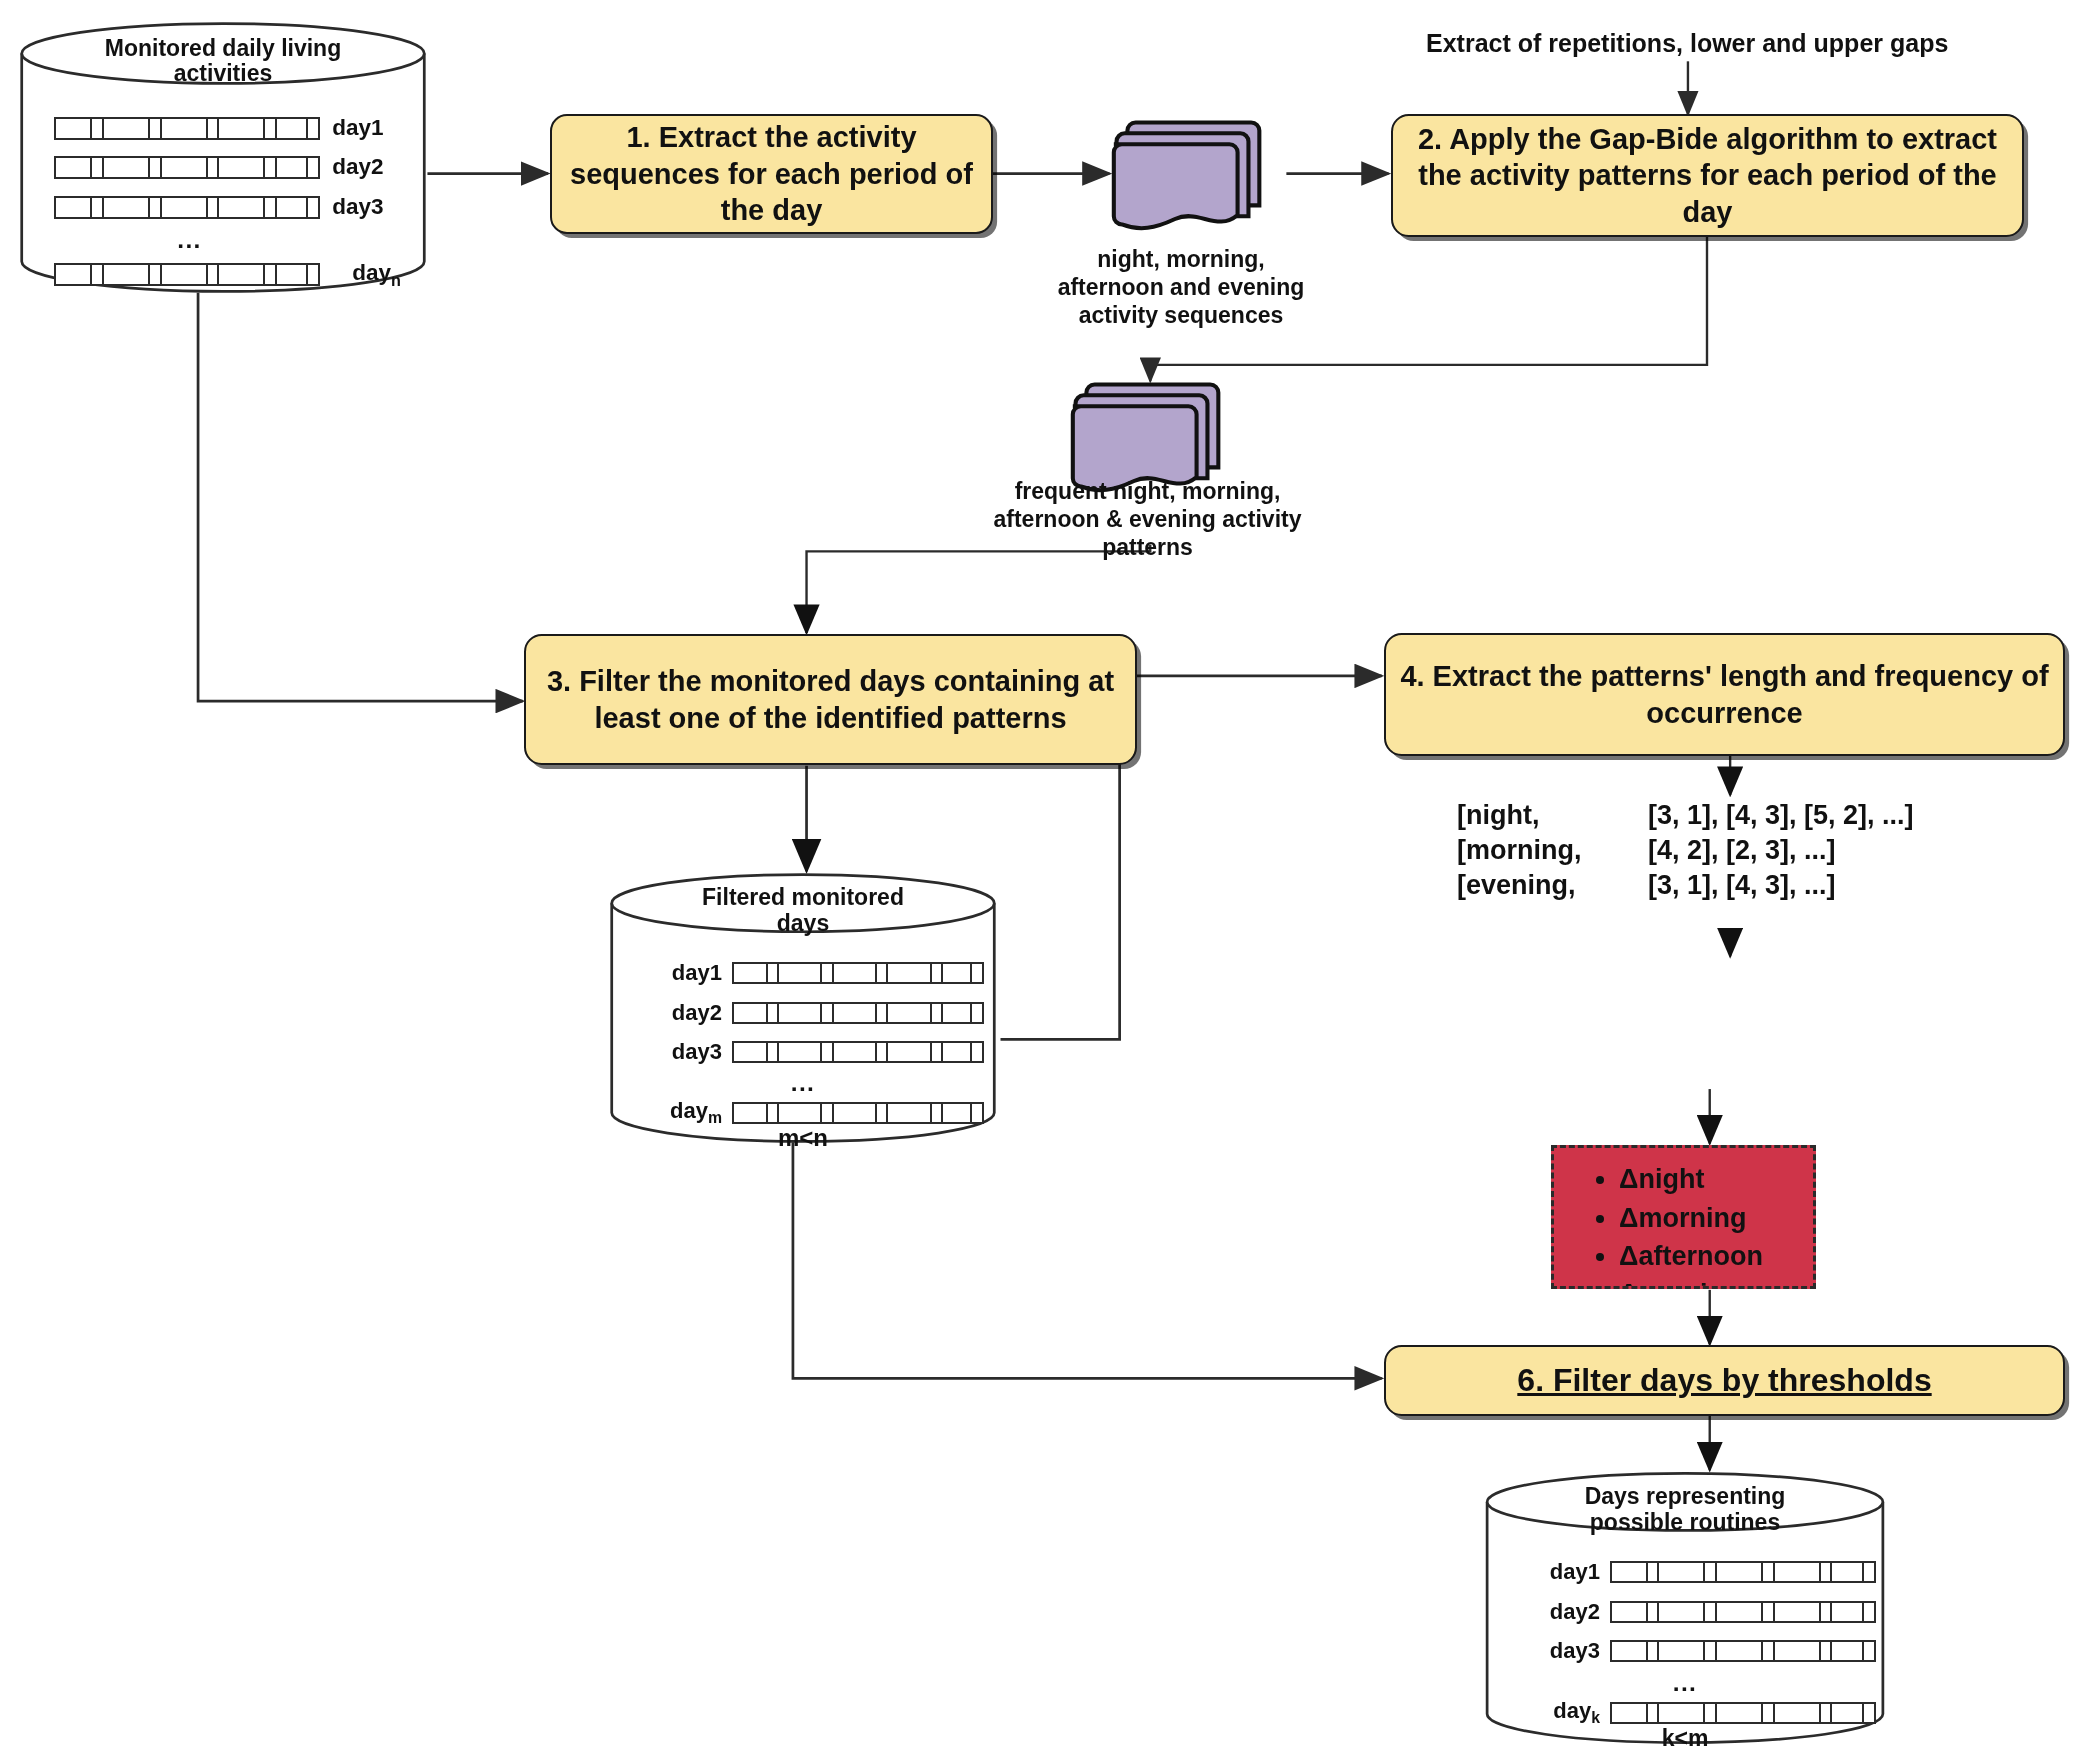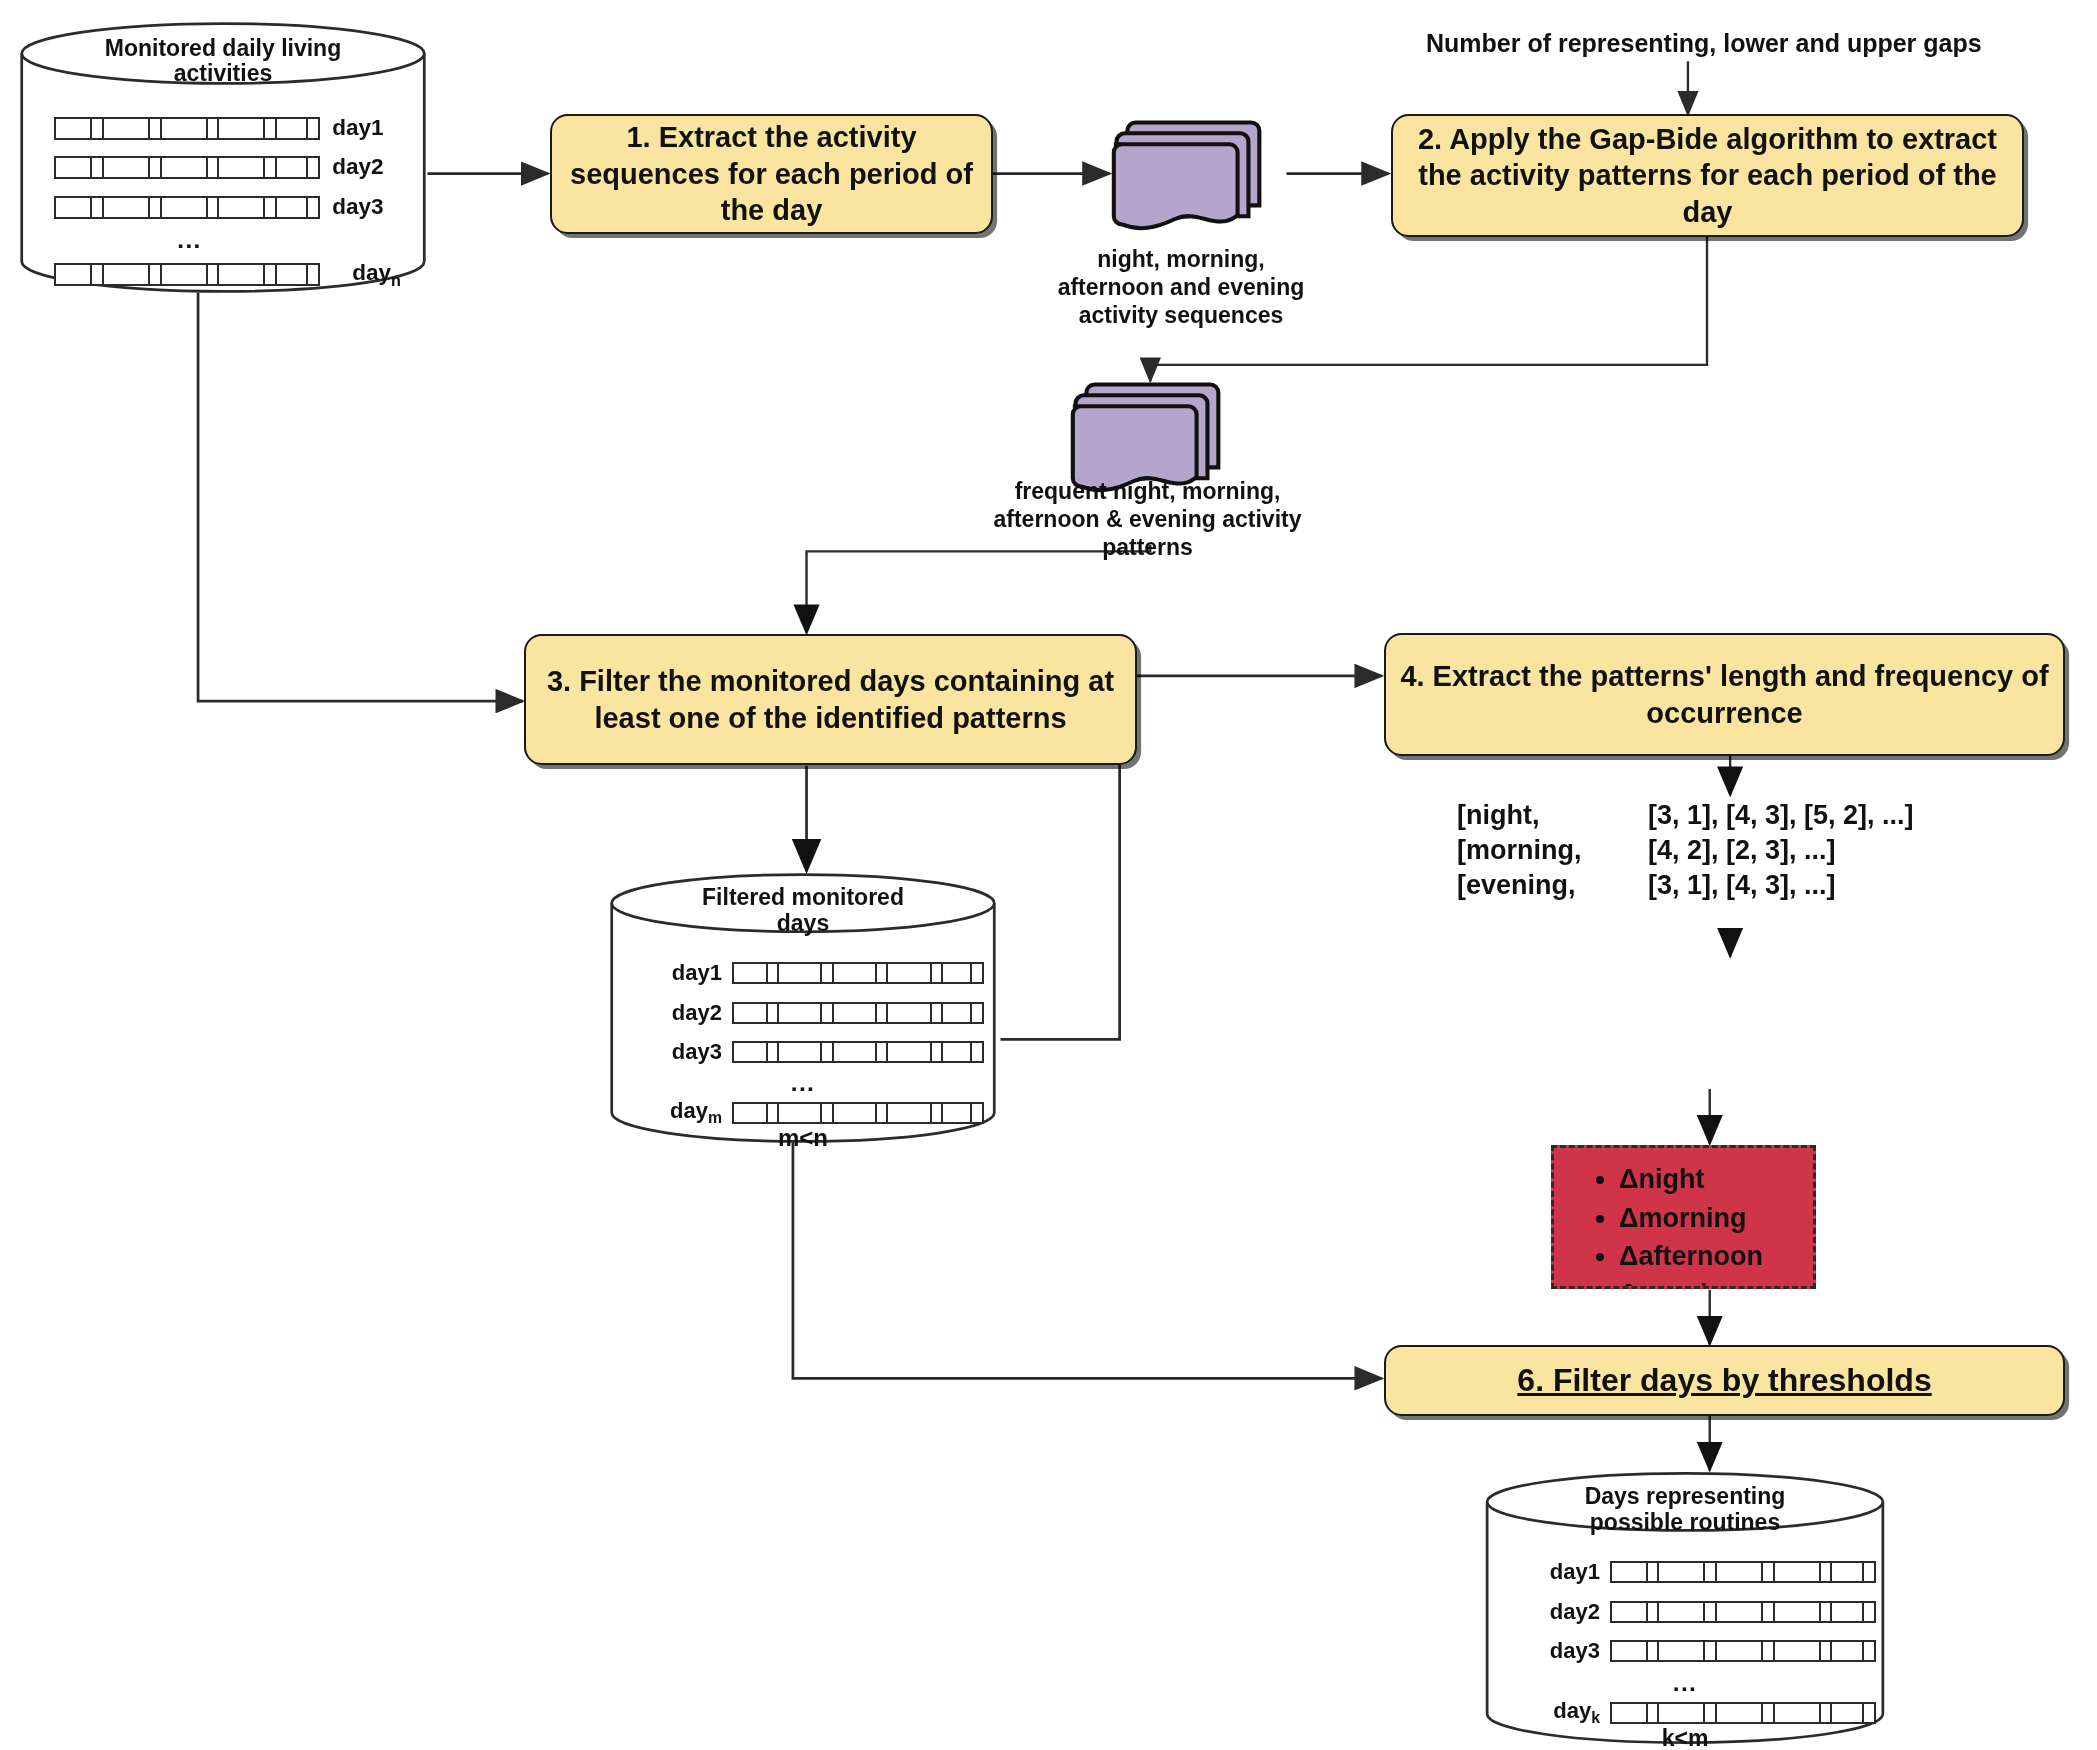--- a/index.html
+++ b/index.html
@@ -135,21 +135,21 @@
       <path d="M2512,1600 L2512,1680" stroke-width="3.5" marker-end="url(#ahs)"></path>
 
       <path d="M2512,1895 L2512,1975" stroke-width="3.5" marker-end="url(#ahs)"></path>
 
       <path d="M1165,1678 L1165,2025 L2030,2025" marker-end="url(#ah)"></path>
 
       <path d="M2512,2080 L2512,2160" stroke-width="3.5" marker-end="url(#ahs)"></path>
     </g>
   </svg>
 
-  <div class="topnote" style="left:1426px; top:29px; font-size:25px;">Number of representing, lower and upper gaps</div>
+  <div class="topnote" style="left:1426px; top:29px; font-size:25px;">Extract of repetitions, lower and upper gaps</div>
 
   <div class="cyl" style="left:19px; top:22px; width:408px; height:271px;">
     <svg class="cyl-svg" width="408" height="271" viewBox="0 0 600 398" xmlns="http://www.w3.org/2000/svg">
       <path d="M4,46 L4,352 a296,44 0 0 0 592,0 L596,46" fill="#ffffff" stroke="#2b2b2b" stroke-width="4"></path>
       <ellipse cx="300" cy="46" rx="296" ry="44" fill="#ffffff" stroke="#2b2b2b" stroke-width="4"></ellipse>
     </svg>
     <div class="cyl-title" style="top:13.6px; font-size:23px;">
       <span class="capline">Monitored daily living</span>
       <span class="capline">activities</span>
     </div>
@@ -225,21 +225,21 @@
           <i style="width:12%"></i>
             <i style="width:4%"></i>
         </div>
         <div class="row-lab" style="margin-left:12.3px; font-size:22.5px;">
           <span>day</span><sub>n</sub>
         </div>
       </div>
     </div>
   </div>
 
-  <div class="node proc" style="left:550px; top:114px; width:443px; height:120px; font-size:29px;">
+  <div class="node proc" style="left:550px; top:114px; width:443px; height:120px; font-size:29px;border-radius:17px;">
     <span>1. Extract the activity sequences for each period of the day</span>
   </div>
 
   <div class="docstack" style="left:1104px; top:117px;">
     <svg width="191" height="119" viewBox="0 0 280 175" xmlns="http://www.w3.org/2000/svg">
       <path d="M46,8 h170 a12,12 0 0 1 12,12 v110 h-182 a12,12 0 0 1 -12,-12 v-98 a12,12 0 0 1 12,-12 z" fill="#B3A5CC" stroke="#111" stroke-width="6"></path>
       <path d="M30,24 h170 a12,12 0 0 1 12,12 v110 h-182 a12,12 0 0 1 -12,-12 v-98 a12,12 0 0 1 12,-12 z" fill="#B3A5CC" stroke="#111" stroke-width="6"></path>
       <path d="M14,40 h170 a12,12 0 0 1 12,12 v92
                c-30,26 -58,-10 -92,6 c-30,14 -52,18 -78,8 a12,12 0 0 1 -12,-12 v-94 a12,12 0 0 1 12,-12 z" fill="#B3A5CC" stroke="#111" stroke-width="6"></path>
     </svg>

